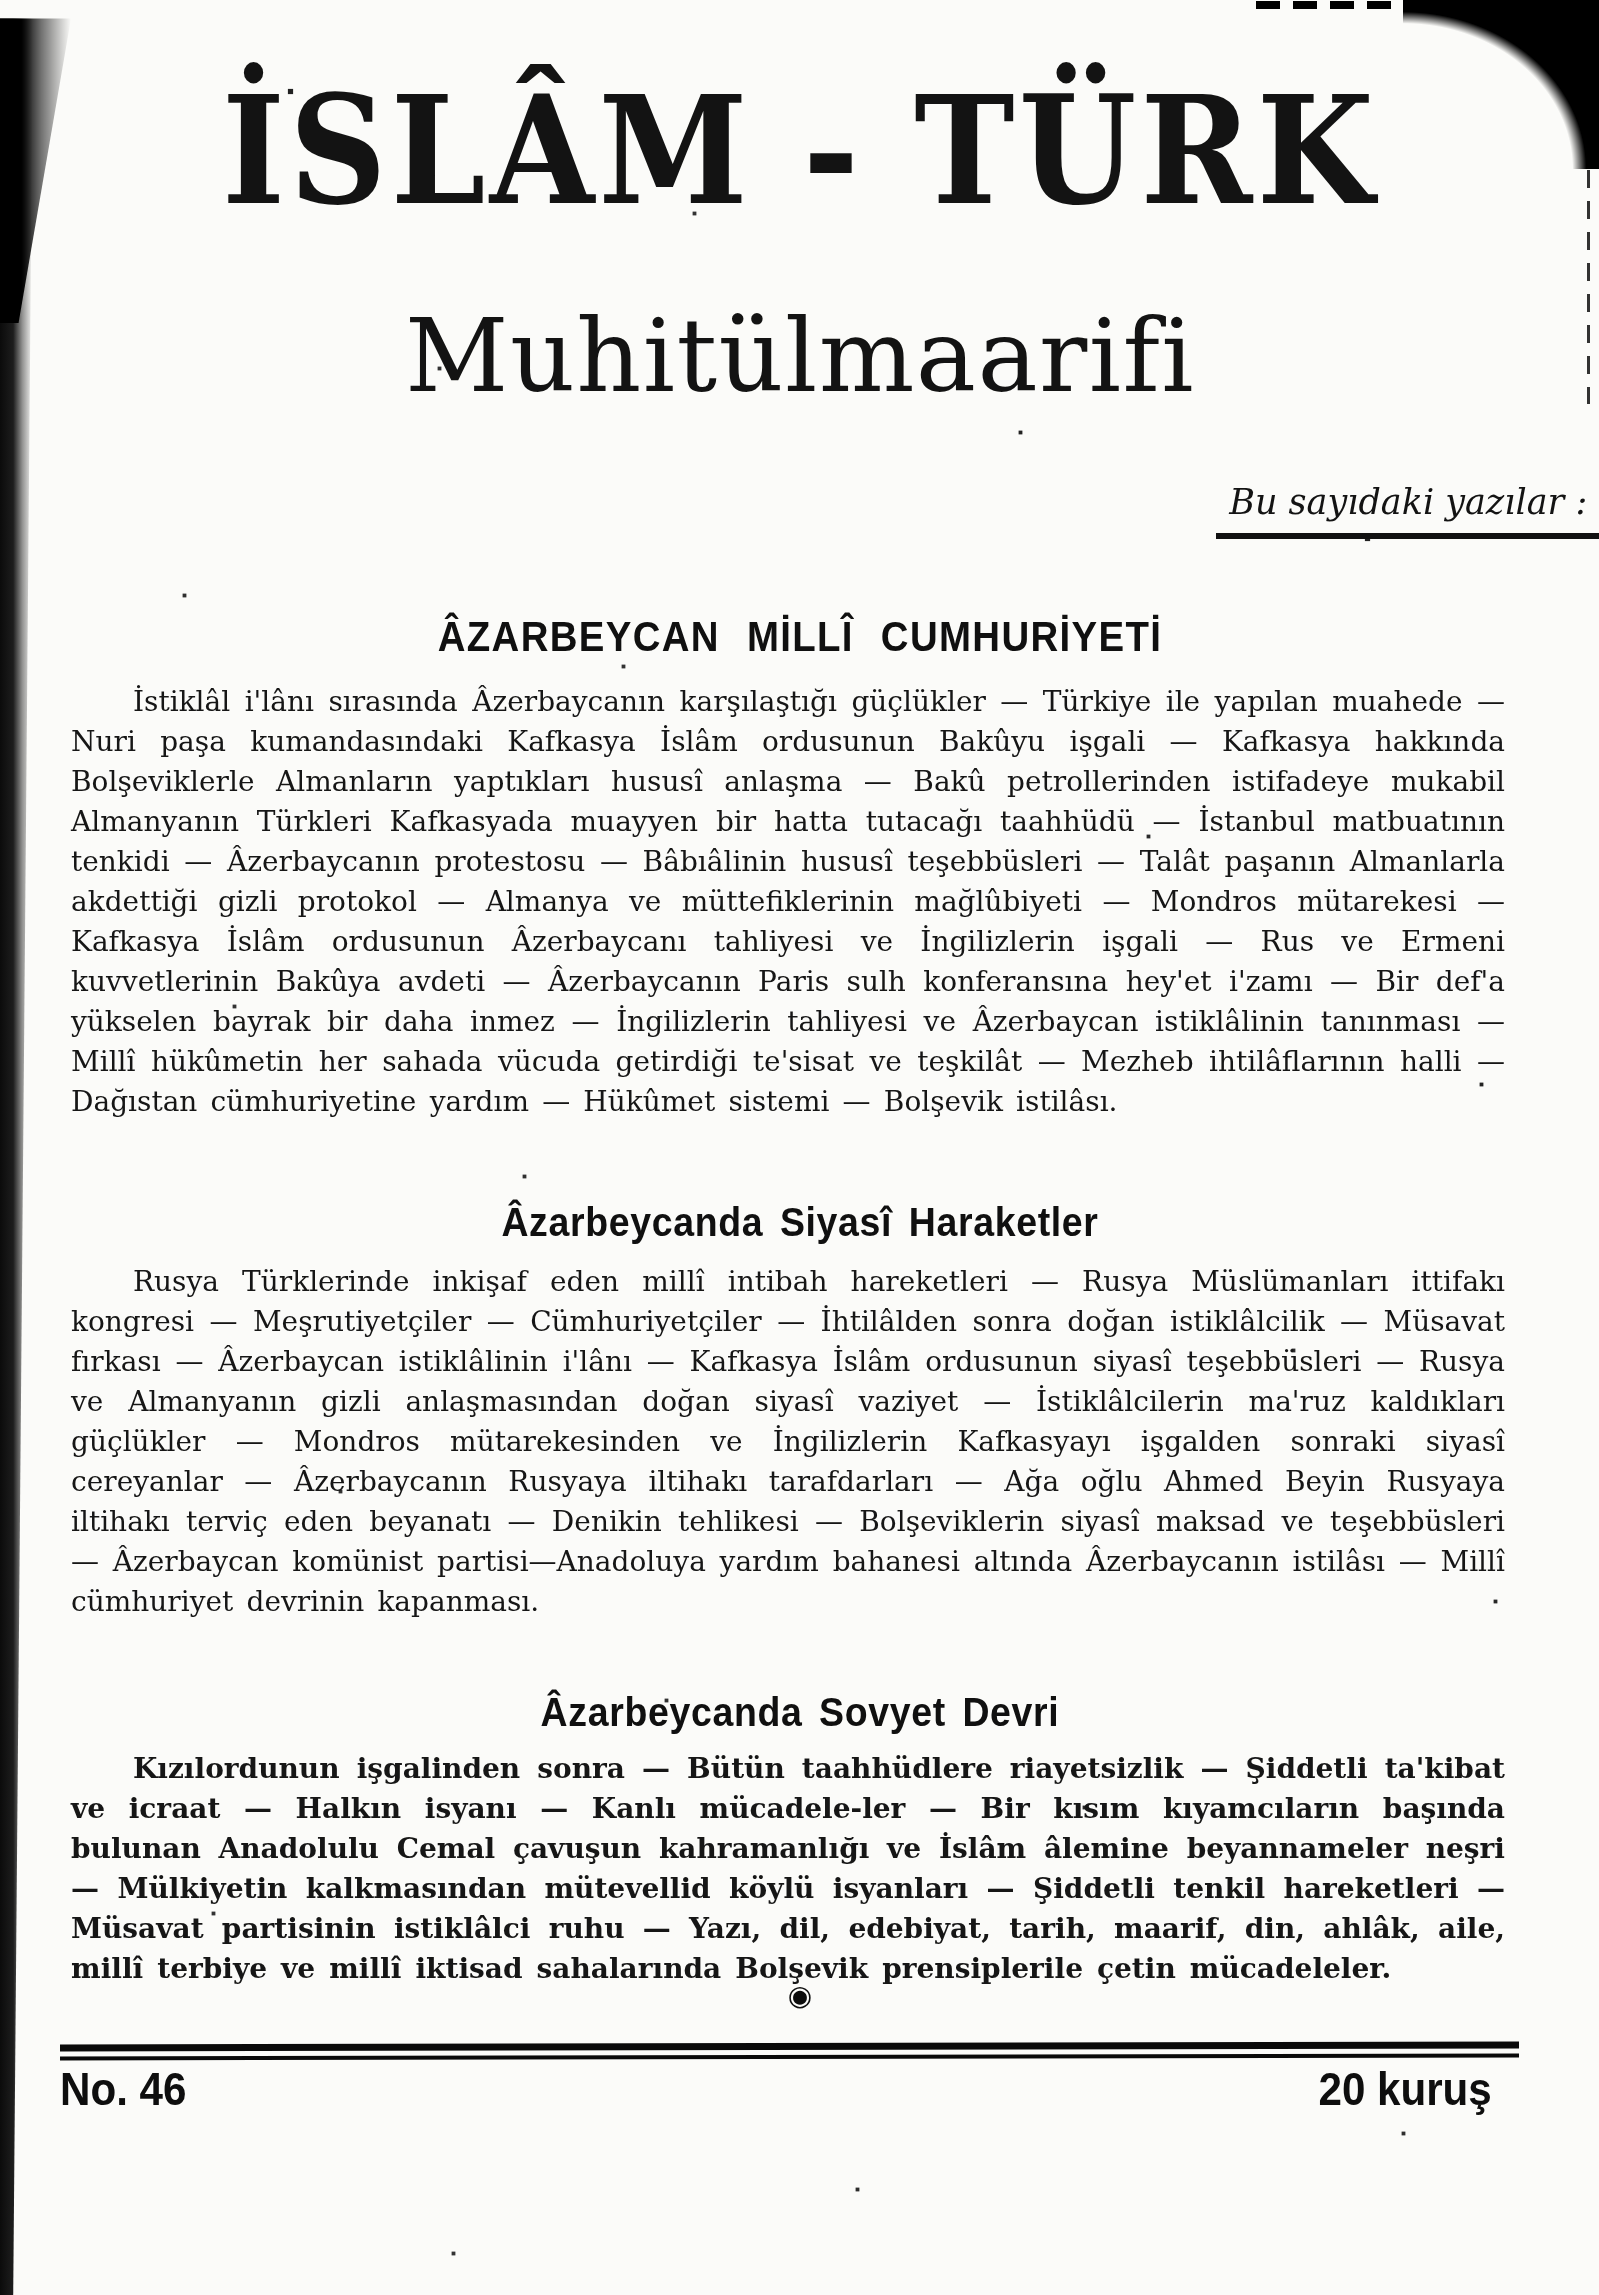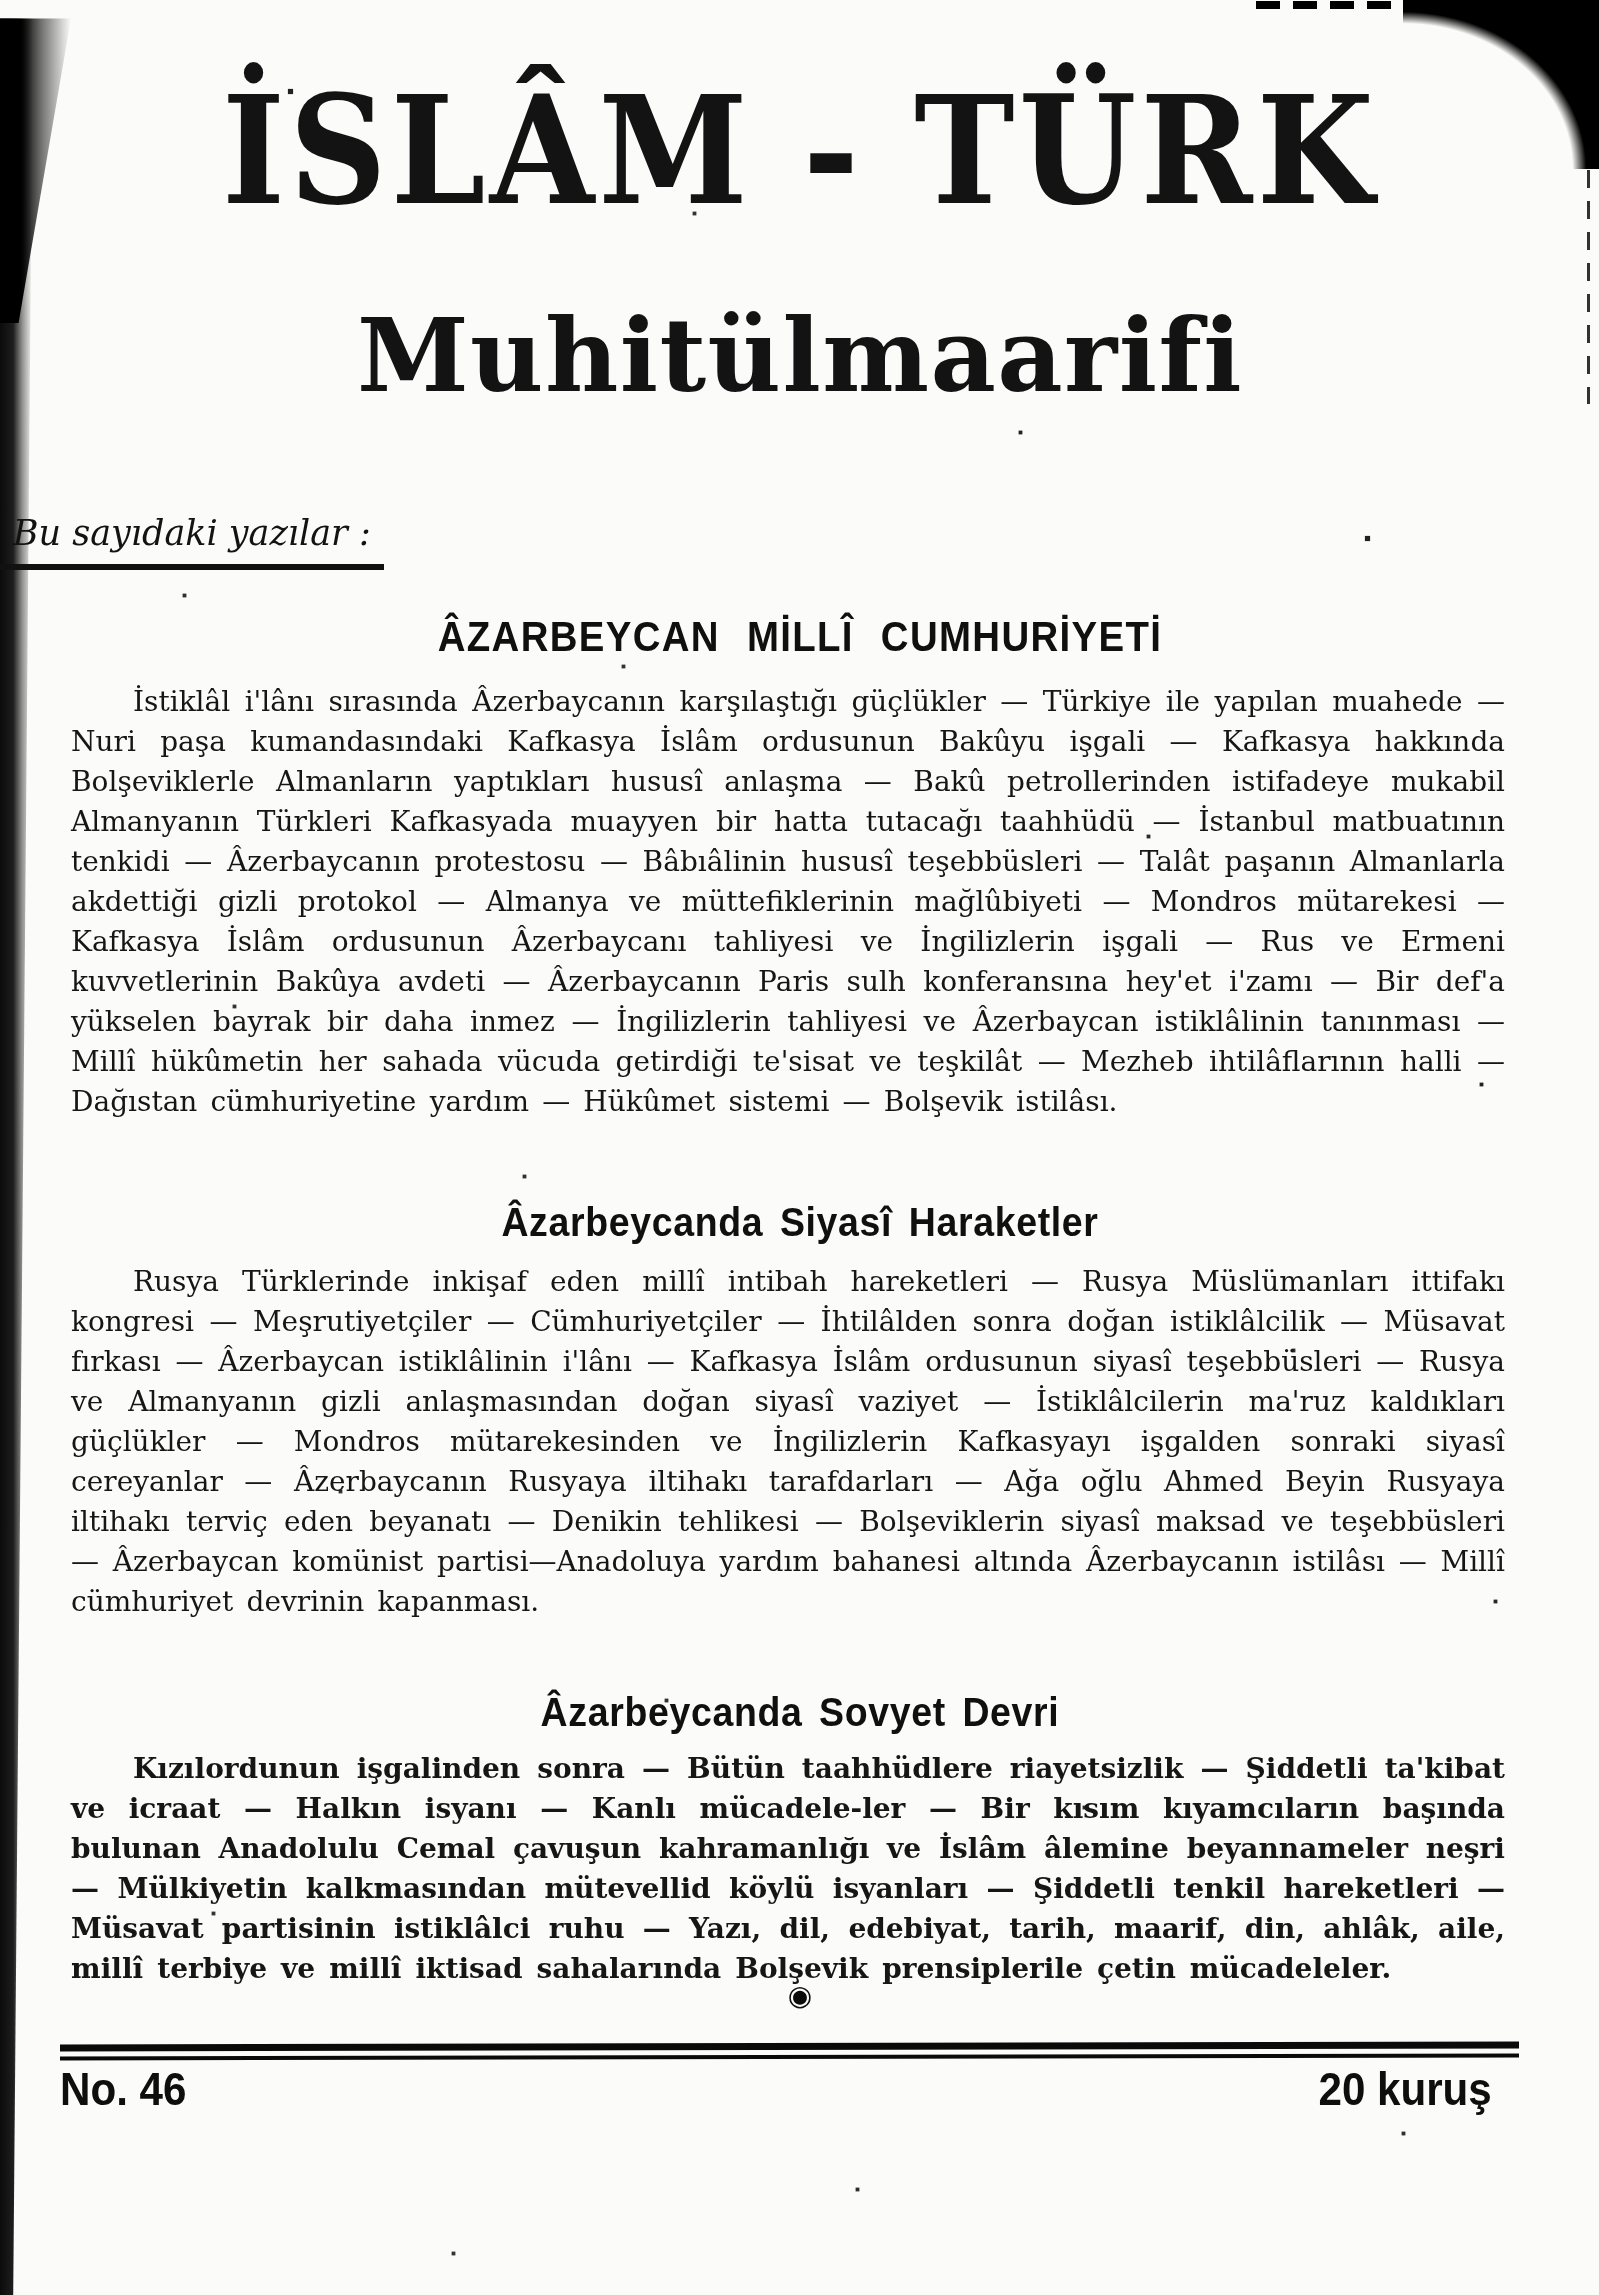--- a/index.html
+++ b/index.html
@@ -51,25 +51,25 @@
   .masthead-line1{
     position:absolute;top:78px;left:0;width:100%;
     text-align:center;
     font-size:139px;line-height:1.05;font-weight:bold;
     letter-spacing:4.3px;
     transform:scale(.97,1.08);
   }
   .masthead-line2{
     position:absolute;top:303px;left:0;width:100%;
     text-align:center;
-    font-size:101px;line-height:1.05;font-weight:bold;
+    font-size:101px;line-height:1.05;font-weight:normal;
     letter-spacing:1.4px;
   }
   
-  .contents-wrap{position:absolute;top:513px;left:0;width:100%;text-align:left;}
+  .contents-wrap{position:absolute;top:482px;left:0;width:100%;text-align:right;}
   .contents-label{
     display:inline-block;
     font-size:35px;font-style:italic;font-weight:500;
     padding:0 12.8px 11.3px 12.8px;
     border-bottom:6.4px solid #111;
   }
   
   .sec-heading{
     position:absolute;left:0;width:100%;text-align:center;
     font-family:"Liberation Sans", sans-serif;

